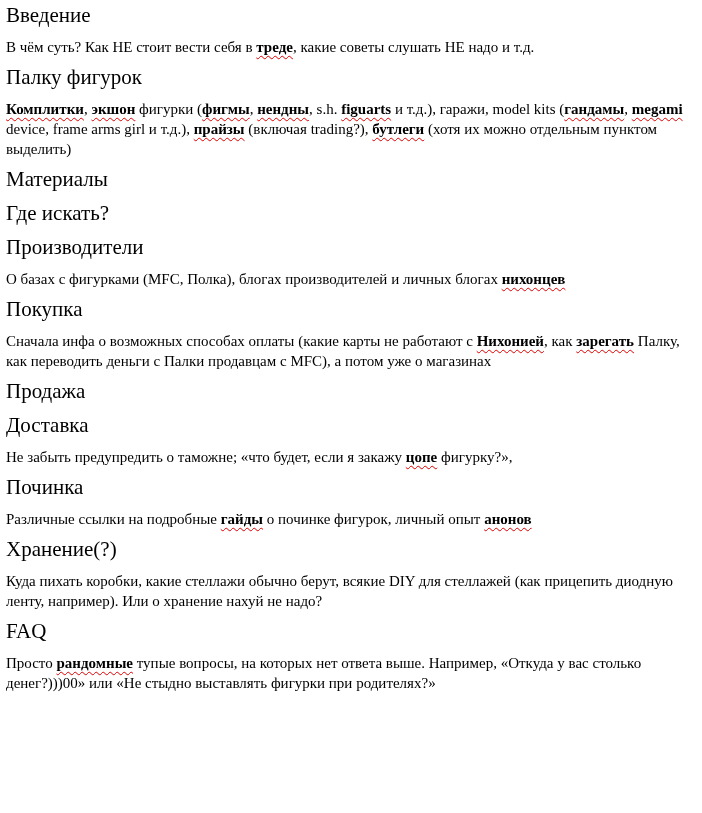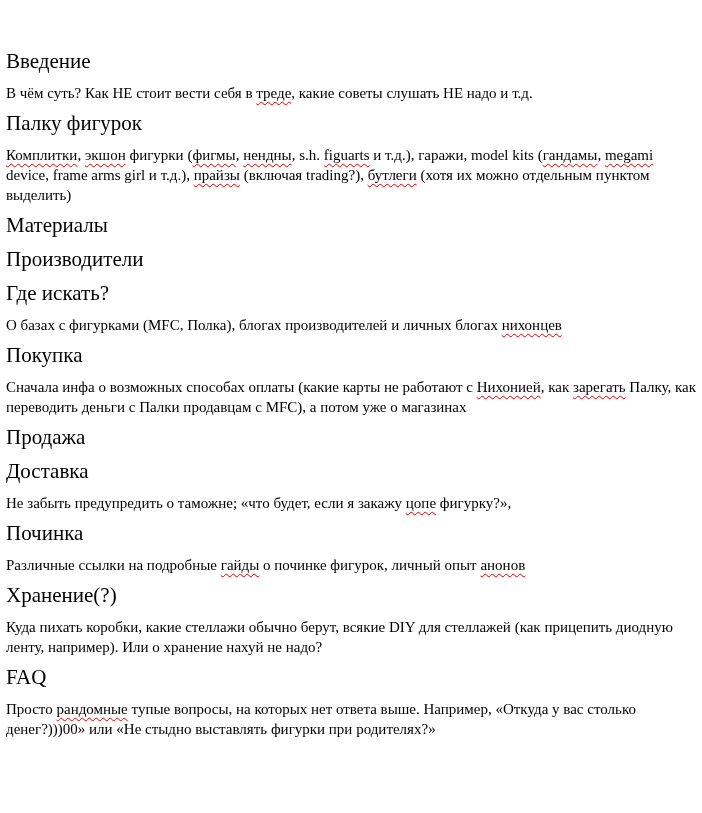--- a/index.html
+++ b/index.html
@@ -1,44 +1,45 @@
 <!DOCTYPE html>
 <html><head>
 <meta charset="utf-8">
 <style>
   html, body { margin: 0; padding: 0; background: #ffffff; }
   body {
     width: 702px; height: 813px; overflow: hidden;
     font-family: "Liberation Serif", "DejaVu Serif", serif;
     color: #000000;
   }
-  .doc { padding: 3px 0 0 6px; width: 690px; margin-top: 46px; }
+  .doc { padding: 3px 0 0 6px; width: 690px; }
   .h {
     font-size: 21px; line-height: 24px; margin: 0 0 10px 0; font-weight: normal;
   }
   .p {
     font-size: 15px; line-height: 20px; margin: 0 0 8px 0;
   }
   .sp {
     text-decoration: underline wavy #e00000;
     text-decoration-thickness: 1px;
     text-underline-offset: 3px;
+    font-weight: bold;
   }
 </style>
 </head>
 <body>
 
 <div class="doc" id="doc">
     <div class="h"><span>Введение</span></div>
     <div class="p"><span>В чём суть? Как НЕ стоит вести себя в </span><span class="sp">треде</span><span>, какие советы слушать НЕ надо и т.д.</span></div>
     <div class="h"><span>Палку фигурок</span></div>
     <div class="p"><span class="sp">Комплитки</span><span>, </span><span class="sp">экшон</span><span> фигурки (</span><span class="sp">фигмы</span><span>, </span><span class="sp">нендны</span><span>, s.h. </span><span class="sp">figuarts</span><span> и т.д.), гаражи, model kits (</span><span class="sp">гандамы</span><span>, </span><span class="sp">megami</span><span> device, frame arms girl и т.д.), </span><span class="sp">прайзы</span><span> (включая trading?), </span><span class="sp">бутлеги</span><span> (хотя их можно отдельным пунктом выделить)</span></div>
     <div class="h"><span>Материалы</span></div>
+    <div class="h"><span>Где искать?</span></div>
     <div class="h"><span>Производители</span></div>
-    <div class="h"><span>Где искать?</span></div>
     <div class="p"><span>О базах с фигурками (MFC, Полка), блогах производителей и личных блогах </span><span class="sp">нихонцев</span></div>
     <div class="h"><span>Покупка</span></div>
     <div class="p"><span>Сначала инфа о возможных способах оплаты (какие карты не работают с </span><span class="sp">Нихонией</span><span>, как </span><span class="sp">зарегать</span><span> Палку, как переводить деньги с Палки продавцам с MFC), а потом уже о магазинах</span></div>
     <div class="h"><span>Продажа</span></div>
     <div class="h"><span>Доставка</span></div>
     <div class="p"><span>Не забыть предупредить о таможне; «что будет, если я закажу </span><span class="sp">цопе</span><span> фигурку?»,</span></div>
     <div class="h"><span>Починка</span></div>
     <div class="p"><span>Различные ссылки на подробные </span><span class="sp">гайды</span><span> о починке фигурок, личный опыт </span><span class="sp">анонов</span></div>
     <div class="h"><span>Хранение(?)</span></div>
     <div class="p"><span>Куда пихать коробки, какие стеллажи обычно берут, всякие DIY для стеллажей (как прицепить диодную ленту, например). Или о хранение нахуй не надо?</span></div>

